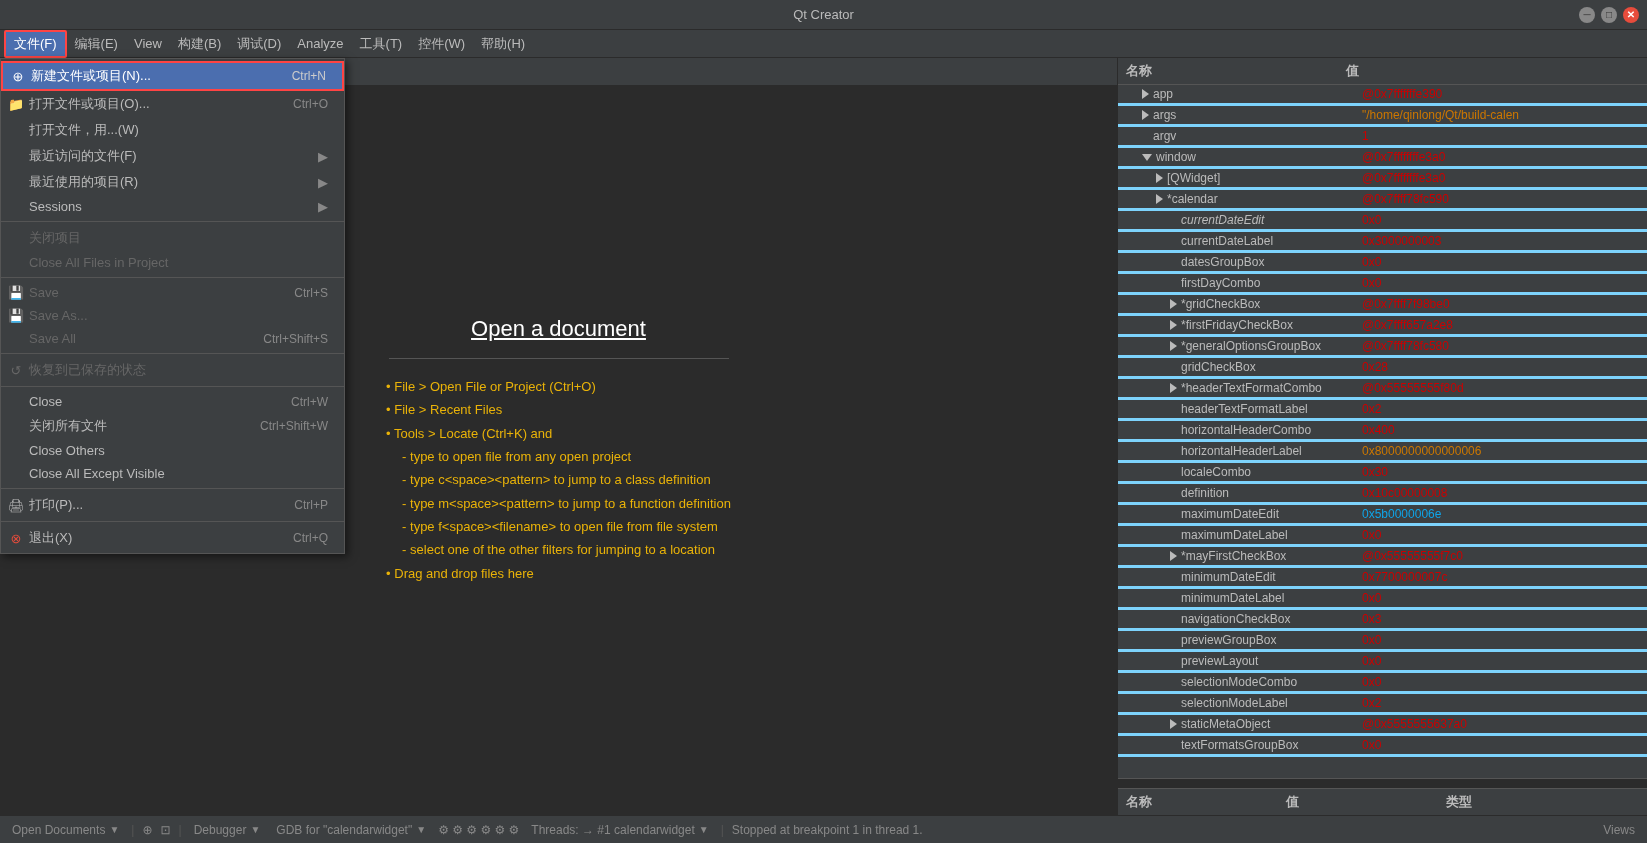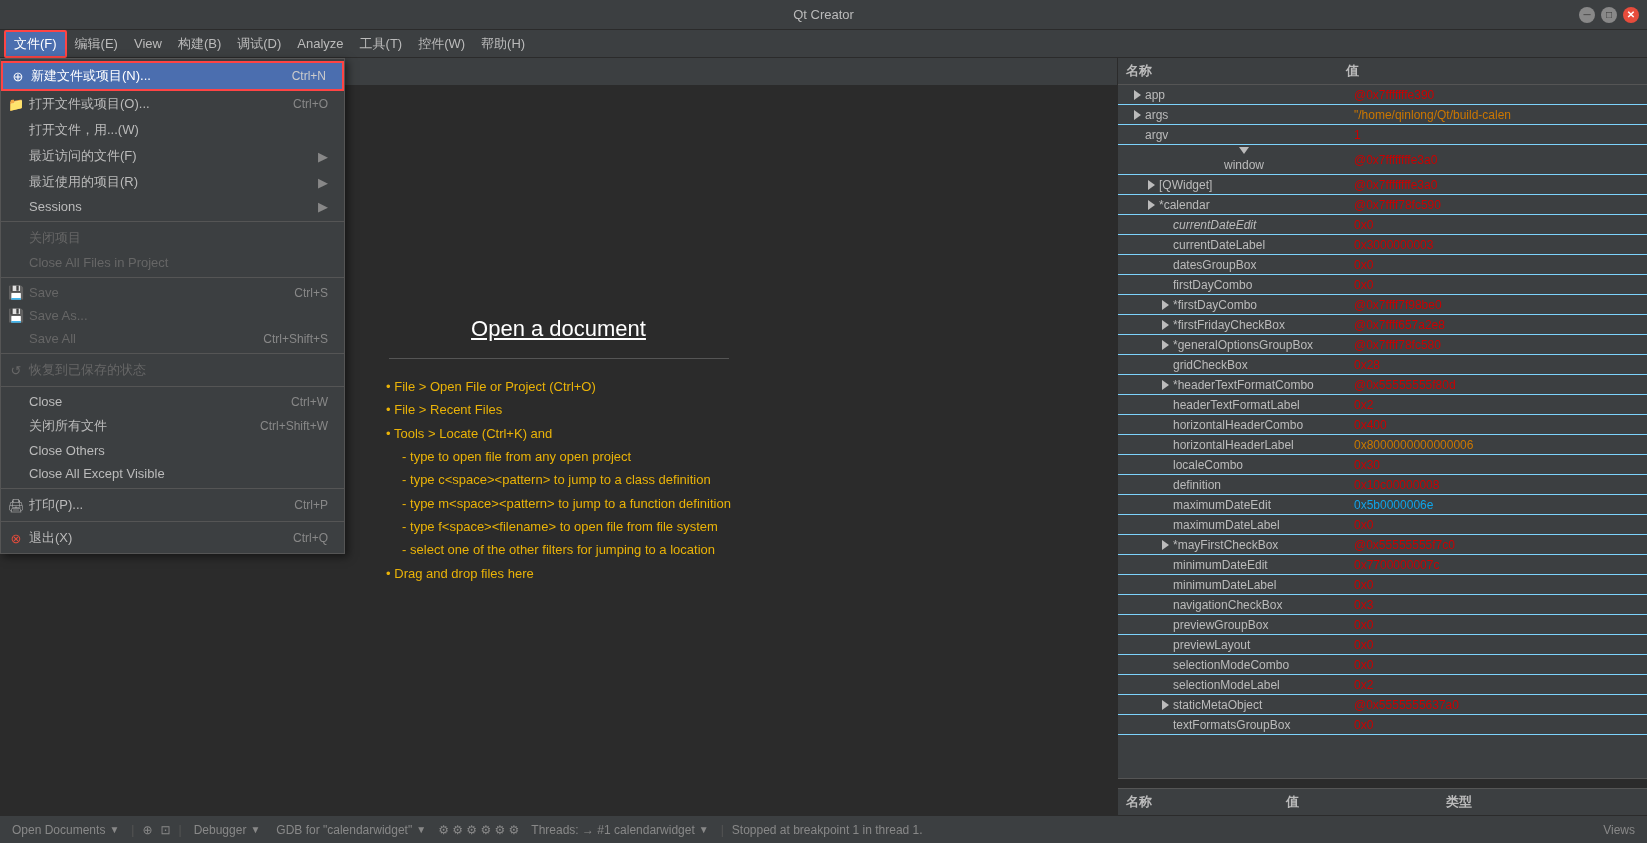--- a/index.html
+++ b/index.html
@@ -233,23 +233,23 @@
       font-weight: bold;
       color: #bbbbbb;
     }
     .rp-col-val {
       flex: 1;
       font-weight: bold;
       color: #bbbbbb;
     }
     .rp-row {
       display: flex;
-      align-items: center;
-      padding: 2px 16px;
-      border-bottom: 1px solid #7dd3fc;
+      align-items: flex-end;
+      padding: 2px 24px;
+      border-bottom: 3px solid #7dd3fc;
       font-size: 12px;
       min-height: 20px;
     }
     .rp-name {
       width: 220px;
       color: #bbbbbb;
       display: flex;
       align-items: center;
       gap: 4px;
     }
@@ -501,21 +501,21 @@
           <div class="rp-val" style="color: rgb(204, 119, 0);">"/home/qinlong/Qt/build-calen</div>
         </div>
         <div class="rp-row">
           <div class="rp-name" style="padding-left: 0px;">
             <span style="display: inline-block; width: 7px;"></span>
             <span> argv</span>
           </div>
           <div class="rp-val" style="color: rgb(204, 0, 0);">1</div>
         </div>
         <div class="rp-row">
-          <div class="rp-name" style="padding-left: 0px; flex-direction: column;">
+          <div class="rp-name" style="padding-left: 0px;">
             <span class="triangle-down"></span>
             <span> window</span>
           </div>
           <div class="rp-val">@0x7ffffffffe3a0</div>
         </div>
         <div class="rp-row">
           <div class="rp-name" style="padding-left: 14px;">
             <span class="triangle-right"></span>
             <span> [QWidget]</span>
           </div>
@@ -552,21 +552,21 @@
         <div class="rp-row">
           <div class="rp-name" style="padding-left: 28px;">
             <span style="display: inline-block; width: 7px;"></span>
             <span> firstDayCombo</span>
           </div>
           <div class="rp-val" style="color: rgb(204, 0, 0);">0x0</div>
         </div>
         <div class="rp-row">
           <div class="rp-name" style="padding-left: 28px;">
             <span class="triangle-right"></span>
-            <span> *firstDayCombo</span>
+            <span> *gridCheckBox</span>
           </div>
           <div class="rp-val">@0x7ffff7f98be0</div>
         </div>
         <div class="rp-row">
           <div class="rp-name" style="padding-left: 28px;">
             <span class="triangle-right"></span>
             <span> *firstFridayCheckBox</span>
           </div>
           <div class="rp-val">@0x7ffff657a2e8</div>
         </div>

